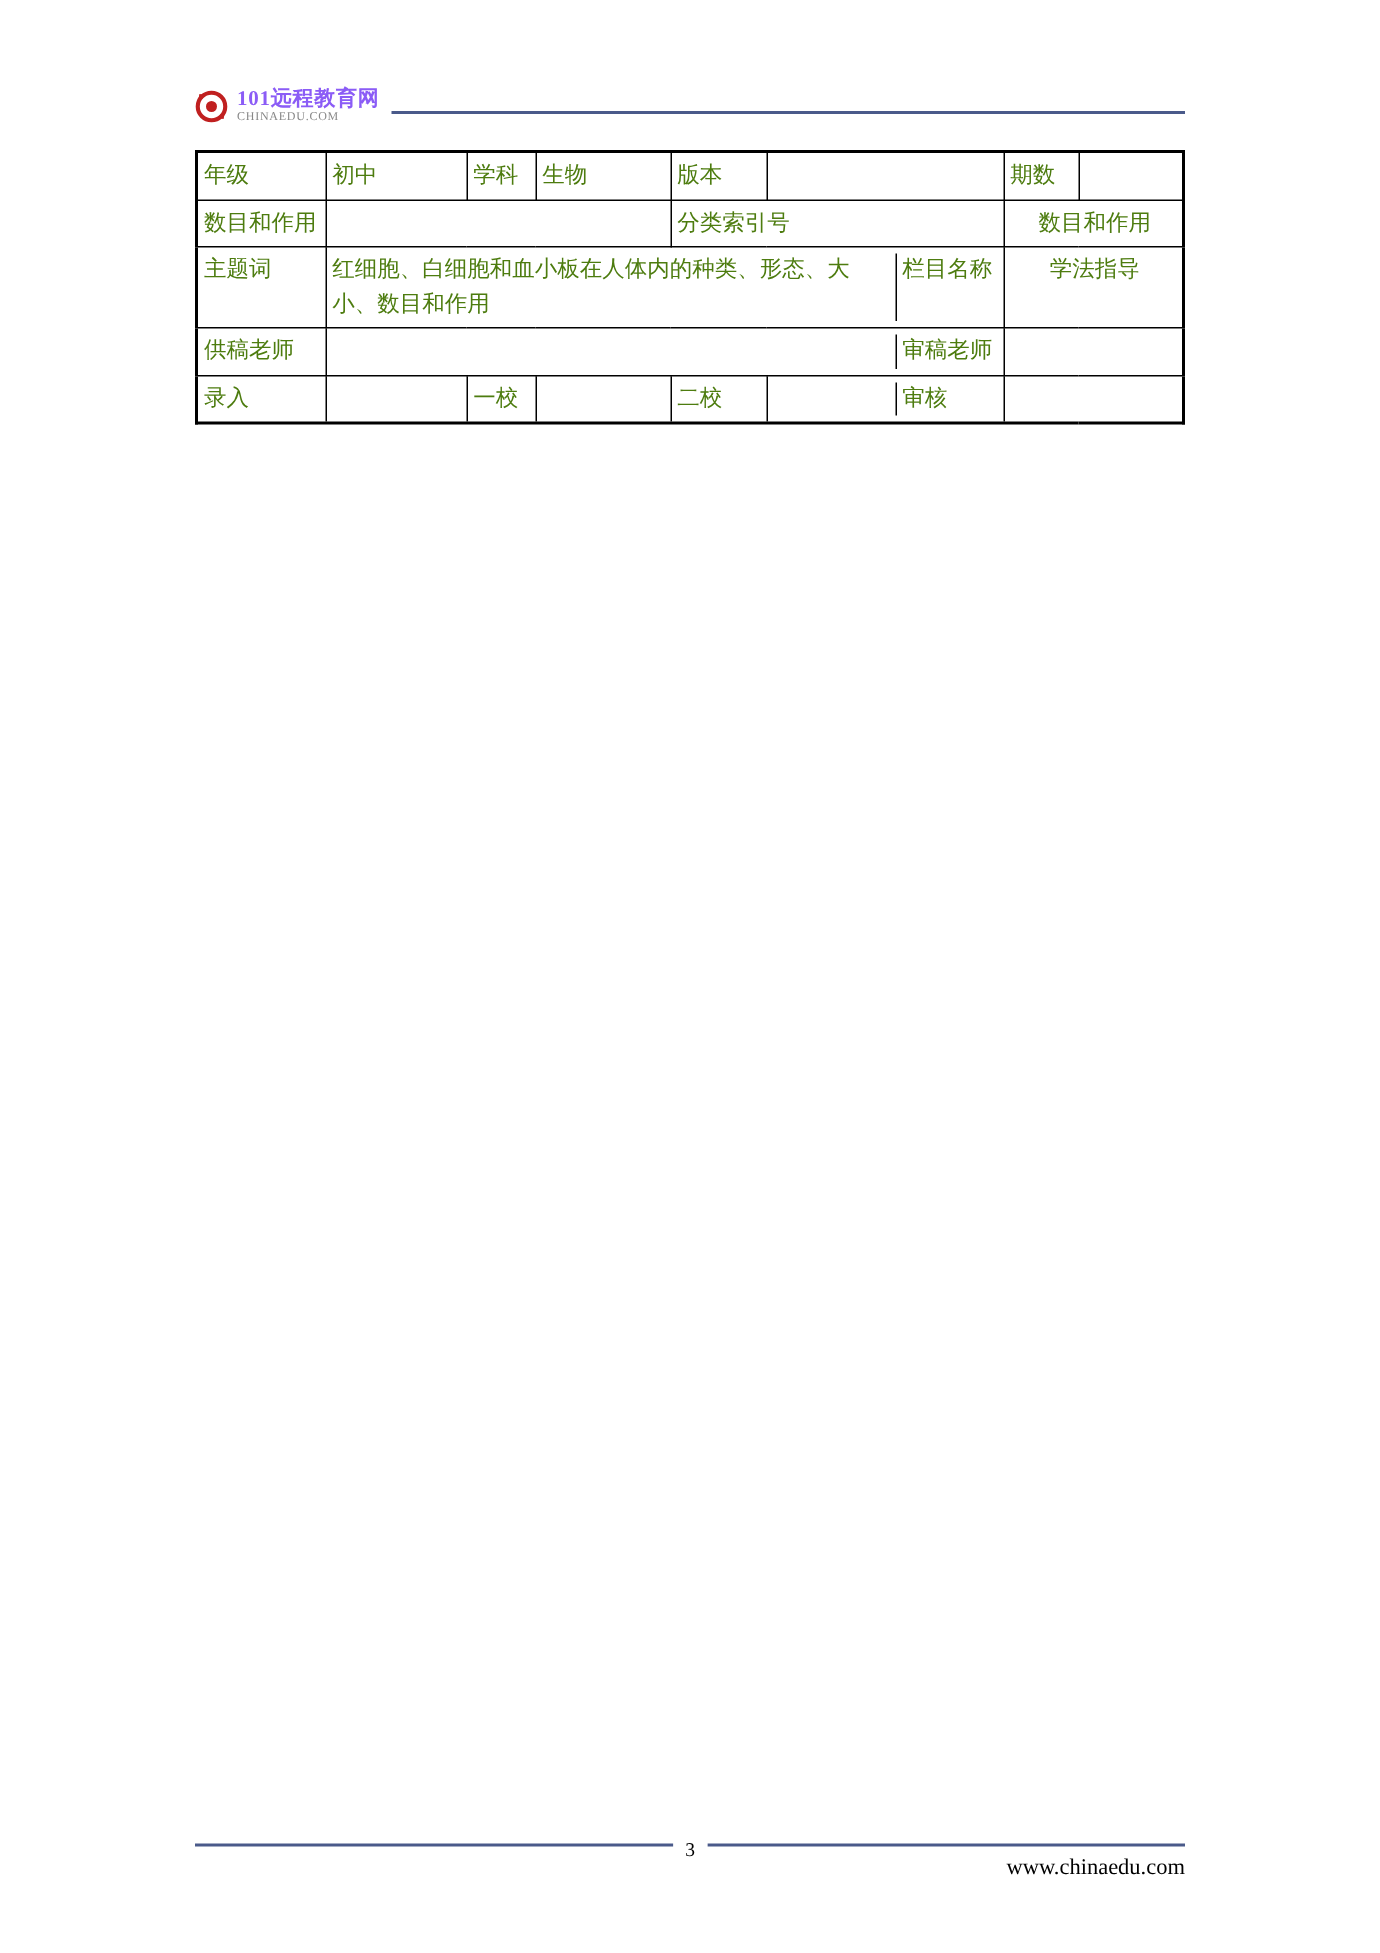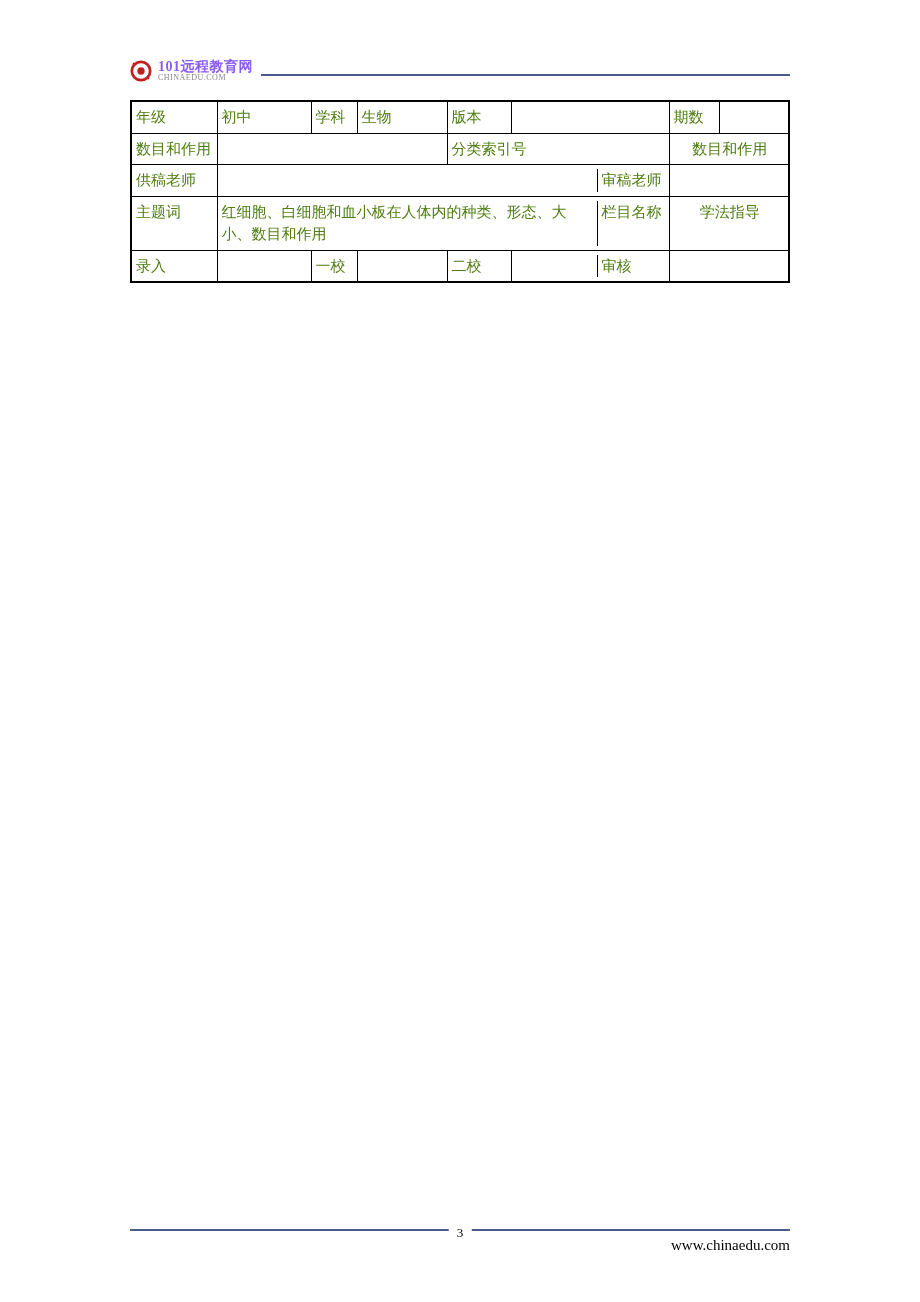--- a/index.html
+++ b/index.html
@@ -159,38 +159,38 @@
       <td class="inner-right" style="width:50px">期数</td>
       <td></td>
     </tr>
     <tr>
       <td class="inner-right">数目和作用</td>
       <td colspan="3" class="inner-right"></td>
       <td colspan="2" class="inner-right">分类索引号</td>
       <td colspan="2" class="center">数目和作用</td>
     </tr>
     <tr>
+      <td class="inner-right">主题词</td>
+      <td colspan="5" class="inner-right" style="padding-right:0">
+        <div style="display:flex;">
+          <div style="flex:1;padding-right:2px;">红细胞、白细胞和血小板在人体内的种类、形态、大小、数目和作用</div>
+          <div style="border-left:1px solid #000;padding:0 2px 0 4px;width:72px;">栏目名称</div>
+        </div>
+      </td>
+      <td colspan="2" class="center">学法指导</td>
+    </tr>
+    <tr>
       <td class="inner-right">供稿老师</td>
       <td colspan="5" class="inner-right" style="padding-right:0">
         <div style="display:flex;">
           <div style="flex:1;"></div>
           <div style="border-left:1px solid #000;padding:0 2px 0 4px;width:72px;">审稿老师</div>
         </div>
       </td>
       <td colspan="2"></td>
-    </tr>
-    <tr>
-      <td class="inner-right">主题词</td>
-      <td colspan="5" class="inner-right" style="padding-right:0">
-        <div style="display:flex;">
-          <div style="flex:1;padding-right:2px;">红细胞、白细胞和血小板在人体内的种类、形态、大小、数目和作用</div>
-          <div style="border-left:1px solid #000;padding:0 2px 0 4px;width:72px;">栏目名称</div>
-        </div>
-      </td>
-      <td colspan="2" class="center">学法指导</td>
     </tr>
     <tr>
       <td class="inner-right">录入</td>
       <td class="inner-right"></td>
       <td class="inner-right">一校</td>
       <td class="inner-right"></td>
       <td class="inner-right">二校</td>
       <td class="inner-right" style="padding-right:0">
         <div style="display:flex;">
           <div style="flex:1;"></div>

